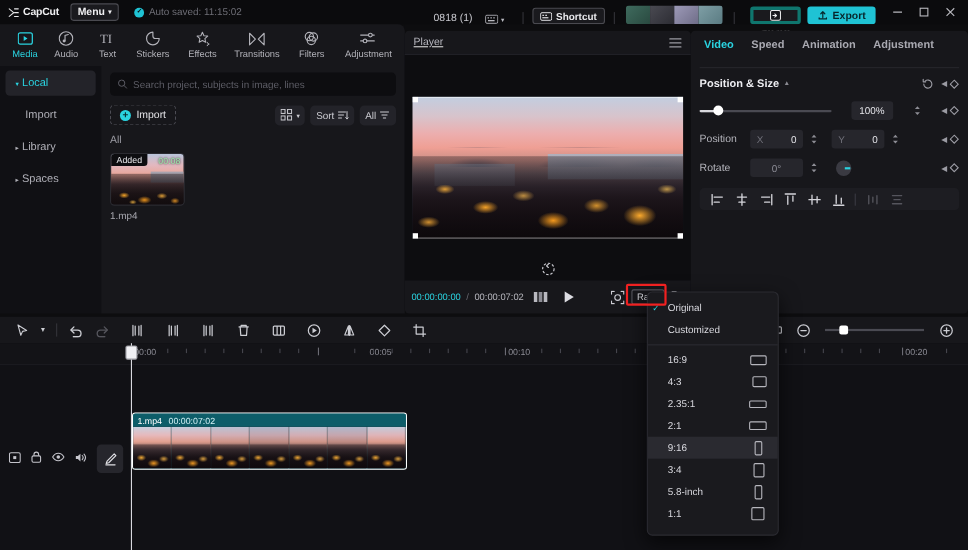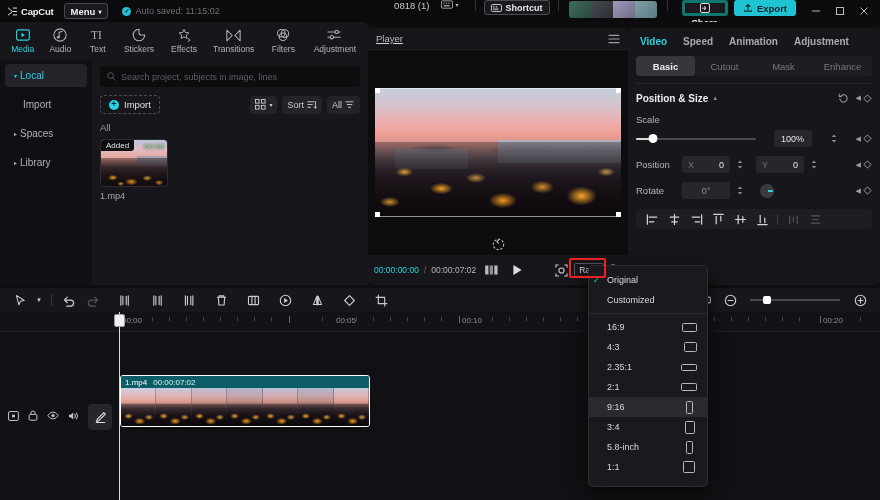--- a/index.html
+++ b/index.html
@@ -27,21 +27,21 @@
     display: flex; align-items: center; gap: 3px;
     font-size: 9.5px; font-weight: bold; color: #eeeef0; background: #1a1a1e;
   }
   .autosave { display: flex; align-items: center; gap: 4px; margin-left: 14px; }
   .check-dot {
     width: 9px; height: 9px; border-radius: 50%; background: #1fc3d4;
     display: flex; align-items: center; justify-content: center;
     font-size: 6px; color: #0b0b0d; font-weight: bold; line-height: 1;
   }
   .autosave-text { font-size: 9px; color: #6e6e76; }
-  .tb-right { margin-left: auto; display: flex; align-items: flex-start; height: 22px; }
+  .tb-right { margin-left: auto; display: flex; align-items: flex-end; height: 22px; }
   .proj-name { font-size: 9.5px; color: #c9c9cf; margin-right: 12px; }
   .kb-icon { display: flex; align-items: center; gap: 2px; color: #b9b9c0; margin-right: 8px; }
   .vsep { width: 1px; height: 11px; background: #323238; margin: 0 8px; }
   .shortcut-btn {
     height: 15px; padding: 0 6px; border: 1px solid #4a4a50; border-radius: 3px;
     display: flex; align-items: center; gap: 4px;
     font-size: 9px; font-weight: bold; color: #eaeaee; background: #1a1a1e;
   }
   .avatars { display: flex; align-items: center; height: 18px; margin: 0 2px; }
   .avatar-strip { display: flex; height: 17px; border-radius: 3px; overflow: hidden; }
@@ -558,25 +558,25 @@
   <div class="leftnav">
     <div class="nav-item active">
       <span class="caret">▾</span>
       <span>Local</span>
     </div>
     <div class="nav-item sub">
       <span>Import</span>
     </div>
     <div class="nav-item">
       <span class="caret">▸</span>
-      <span>Spaces</span>
+      <span>Library</span>
     </div>
     <div class="nav-item">
       <span class="caret">▸</span>
-      <span>Library</span>
+      <span>Spaces</span>
     </div>
   </div>
 
   <div class="mediapanel">
     <div class="searchbox">
       <span>
         <svg width="9" height="9" viewBox="0 0 11 11">
             <circle cx="4.4" cy="4.4" r="3.5" stroke="#5d5d66" fill="none" stroke-width="1.1"></circle>
             <path d="M7 7l3 3" stroke="#5d5d66" stroke-width="1.1" stroke-linecap="round"></path>
           </svg>
@@ -701,26 +701,20 @@
   </div>
 
   <div class="rightpanel">
     <div class="rp-tabs">
       <span class="rp-tab active">Video</span>
       <span class="rp-tab">Speed</span>
       <span class="rp-tab">Animation</span>
       <span class="rp-tab">Adjustment</span>
     </div>
 
-    <div class="seg">
-      <span class="seg-item active">Basic</span>
-      <span class="seg-item">Cutout</span>
-      <span class="seg-item">Mask</span>
-      <span class="seg-item">Enhance</span>
-    </div>
 
     <div class="rp-div"></div>
 
     <div class="sect-head">
       <span class="sect-title">Position &amp; Size</span>
       <span class="sect-caret">▲</span>
       <span class="sect-acts">
         <span>
           <svg width="11" height="11" viewBox="0 0 12 12">
               <path d="M2 6a4 4 0 1 0 1.3-3" stroke="#9b9ba3" fill="none" stroke-width="1.1" stroke-linecap="round"></path>
@@ -732,21 +726,20 @@
           <span>
             <svg width="9" height="9" viewBox="0 0 10 10">
                 <path d="M5 1l4 4-4 4-4-4z" stroke="#9b9ba3" fill="none" stroke-width="1.1"></path>
               </svg>
           </span>
         </span>
       </span>
     </div>
 
     <div class="scale-row">
-      <div class="row-label">Scale</div>
       <div class="slider-row">
         <span class="slider">
           <span class="fill"></span>
           <span class="knob"></span>
         </span>
         <span class="numbox">100%</span>
         <span class="spin">
           <svg width="8" height="11" viewBox="0 0 9 12">
               <path d="M4.5 1.5L7 4.3H2z" fill="#8e8e96"></path>
               <path d="M4.5 10.5L2 7.7h5z" fill="#8e8e96"></path>

